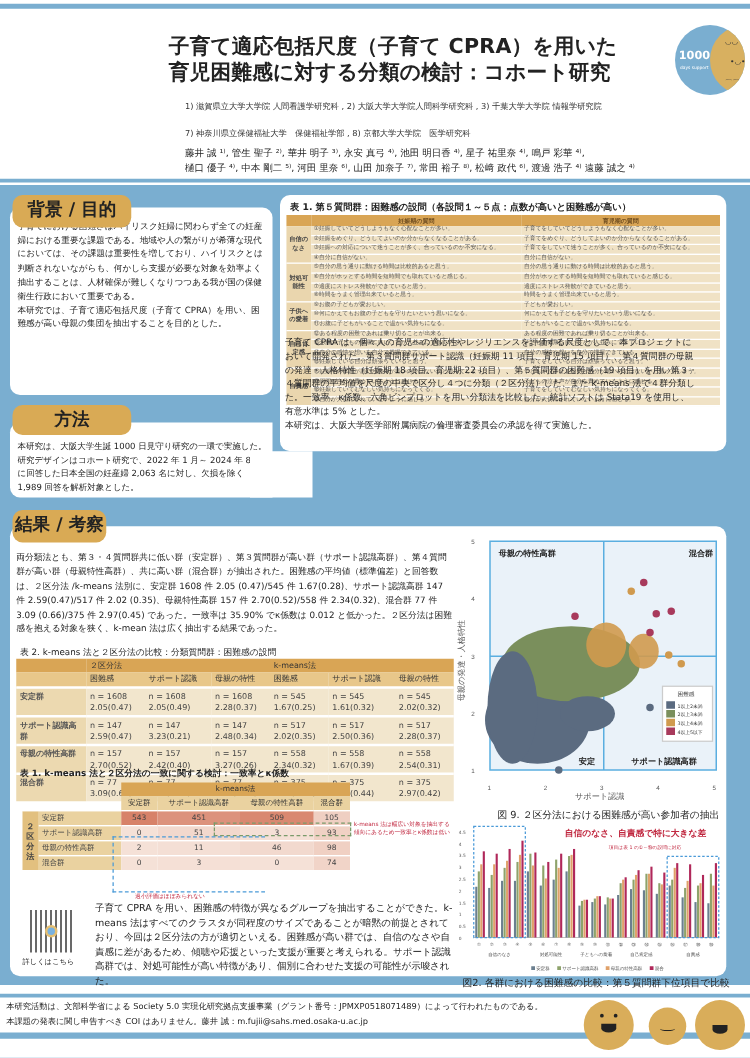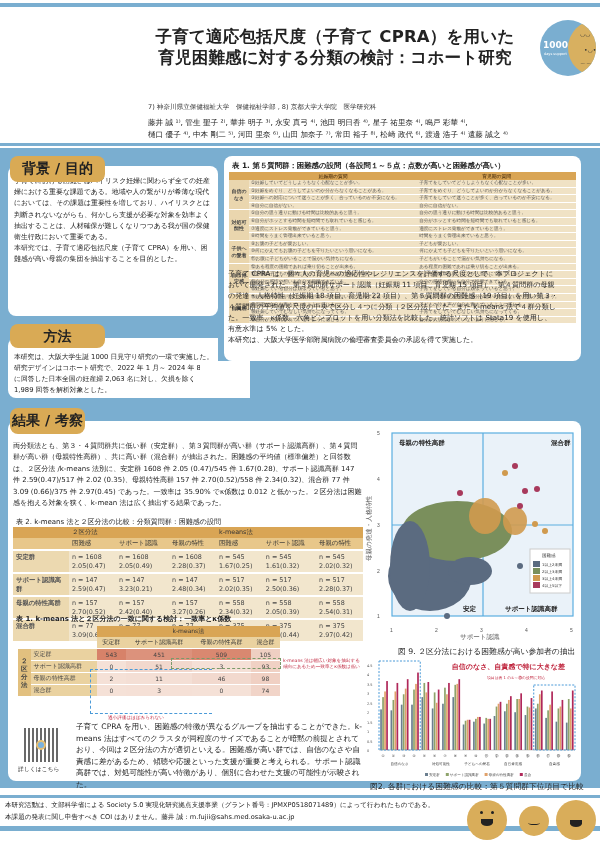--- a/index.html
+++ b/index.html
@@ -1,20 +1,20 @@
 <!DOCTYPE html>
 <html><head>
 <meta charset="utf-8">
 <style>
 *{box-sizing:border-box;margin:0;padding:0}
 html,body{width:600px;height:846px;overflow:hidden;background:#fff}
 body{font-family:"DejaVu Sans","Liberation Sans",sans-serif;color:#222;position:relative}
 .topbar{position:absolute;left:0;top:3px;width:600px;height:4px;background:#7aaed0}
 .header{position:absolute;left:0;top:8px;width:600px;height:135px}
-.title{position:absolute;left:135px;top:18px;width:400px;font-size:16.5px;font-weight:bold;line-height:21px;color:#222;text-align:center;letter-spacing:0.2px}
+.title{position:absolute;left:135px;top:18px;width:400px;font-size:16.5px;font-weight:bold;line-height:21px;color:#222;text-align:left;letter-spacing:0.2px}
 .logo{position:absolute;left:540px;top:12px;width:56px;height:56px;border-radius:50%;background:#7aaed0;overflow:hidden}
 .logo .half{position:absolute;left:28px;top:0;width:34px;height:56px;background:#d8b060;border-radius:28px 0 0 28px}
 .logo .txt{position:absolute;left:3px;top:20px;color:#fff;font-size:9px;font-weight:bold}
 .logo .sub{position:absolute;left:4px;top:32px;color:#fff;font-size:3.5px}
 .logo .face{position:absolute;color:#333;font-size:6px}
 .affil{position:absolute;left:148px;font-size:6.6px;color:#333;white-space:nowrap}
 .authors{position:absolute;left:148px;font-size:7.6px;color:#222;white-space:nowrap}
 .midbar{position:absolute;left:0;top:143px;width:600px;height:3px;background:#7aaed0}
 .main{position:absolute;left:0;top:148px;width:600px;height:640px;background:#7aaed0}
 .card{position:absolute;background:#fff;border-radius:8px}
@@ -51,20 +51,21 @@
     <div>育児困難感に対する分類の検討：コホート研究</div>
   </div>
   <div class="logo">
     <div class="half"></div>
     <div class="txt">1000</div>
     <div class="sub">days support</div>
     <div class="face" style="left:40px;top:10px">◡◡</div>
     <div class="face" style="left:44px;top:26px">•◡•</div>
     <div class="face" style="left:40px;top:42px">⌒⌒</div>
   </div>
+  <div class="affil" style="top:73px">1) 滋賀県立大学大学院 人間看護学研究科 , 2) 大阪大学大学院人間科学研究科 , 3) 千葉大学大学院 情報学研究院</div>
   <div class="affil" style="top:95px">7) 神奈川県立保健福祉大学　保健福祉学部 , 8) 京都大学大学院　医学研究科</div>
   <div class="authors" style="top:122px">樋口 優子 ⁴⁾, 中本 剛二 ⁵⁾, 河田 里奈 ⁶⁾, 山田 加奈子 ⁷⁾, 常田 裕子 ⁸⁾, 松﨑 政代 ⁶⁾, 渡邊 浩子 ⁴⁾ 遠藤 誠之 ⁴⁾</div>
   <div class="authors" style="top:110px">藤井 誠 ¹⁾, 管生 聖子 ²⁾, 華井 明子 ³⁾, 永安 真弓 ⁴⁾, 池田 明日香 ⁴⁾, 星子 祐里奈 ⁴⁾, 鳴戸 彩華 ⁴⁾,</div>
 </div>
 
 <div class="midbar"></div>
 
 <div class="main">
 
   <div class="card" style="left:8px;top:18px;width:210px;height:150px">
@@ -272,21 +273,21 @@
             <td>
               <div>n = 157</div>
               <div>3.27(0.26)</div>
             </td>
             <td>
               <div>n = 558</div>
               <div>2.34(0.32)</div>
             </td>
             <td>
               <div>n = 558</div>
-              <div>2.05(0.39)</div>
+              <div>1.67(0.39)</div>
             </td>
             <td>
               <div>n = 558</div>
               <div>2.54(0.31)</div>
             </td>
           </tr>
           <tr>
             <td class="rh">混合群</td>
             <td>
               <div>n = 77</div>

